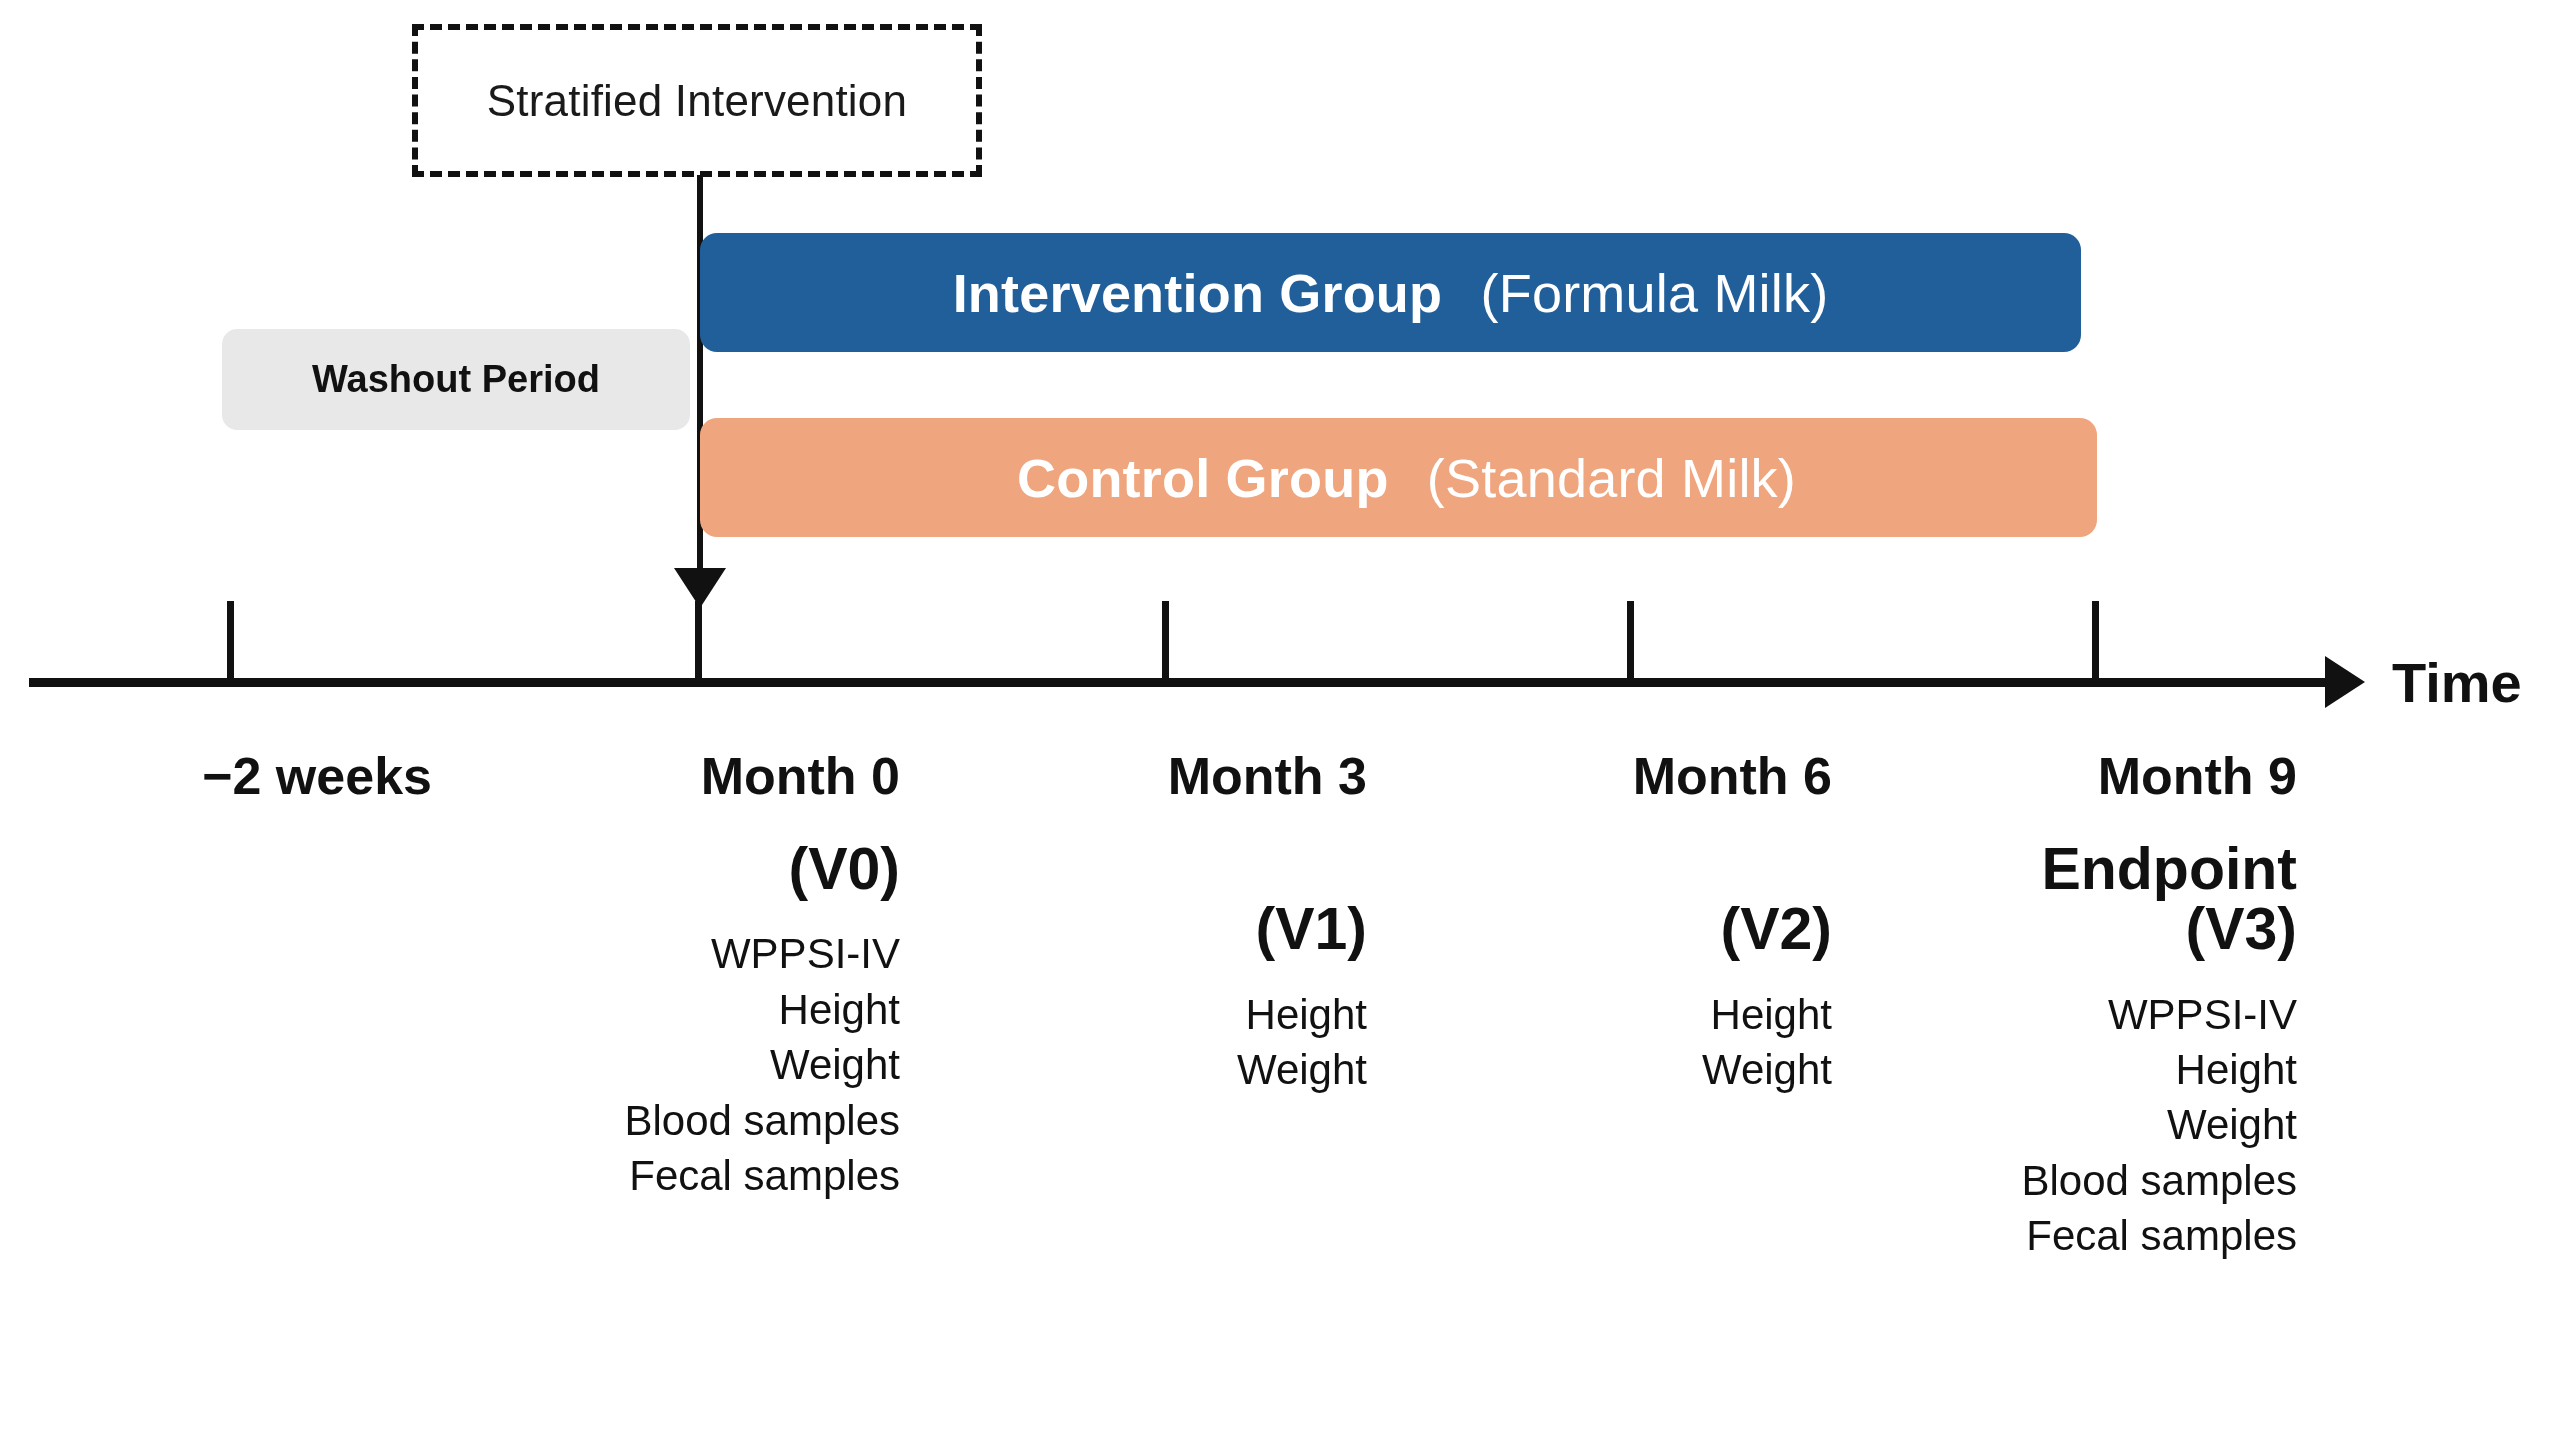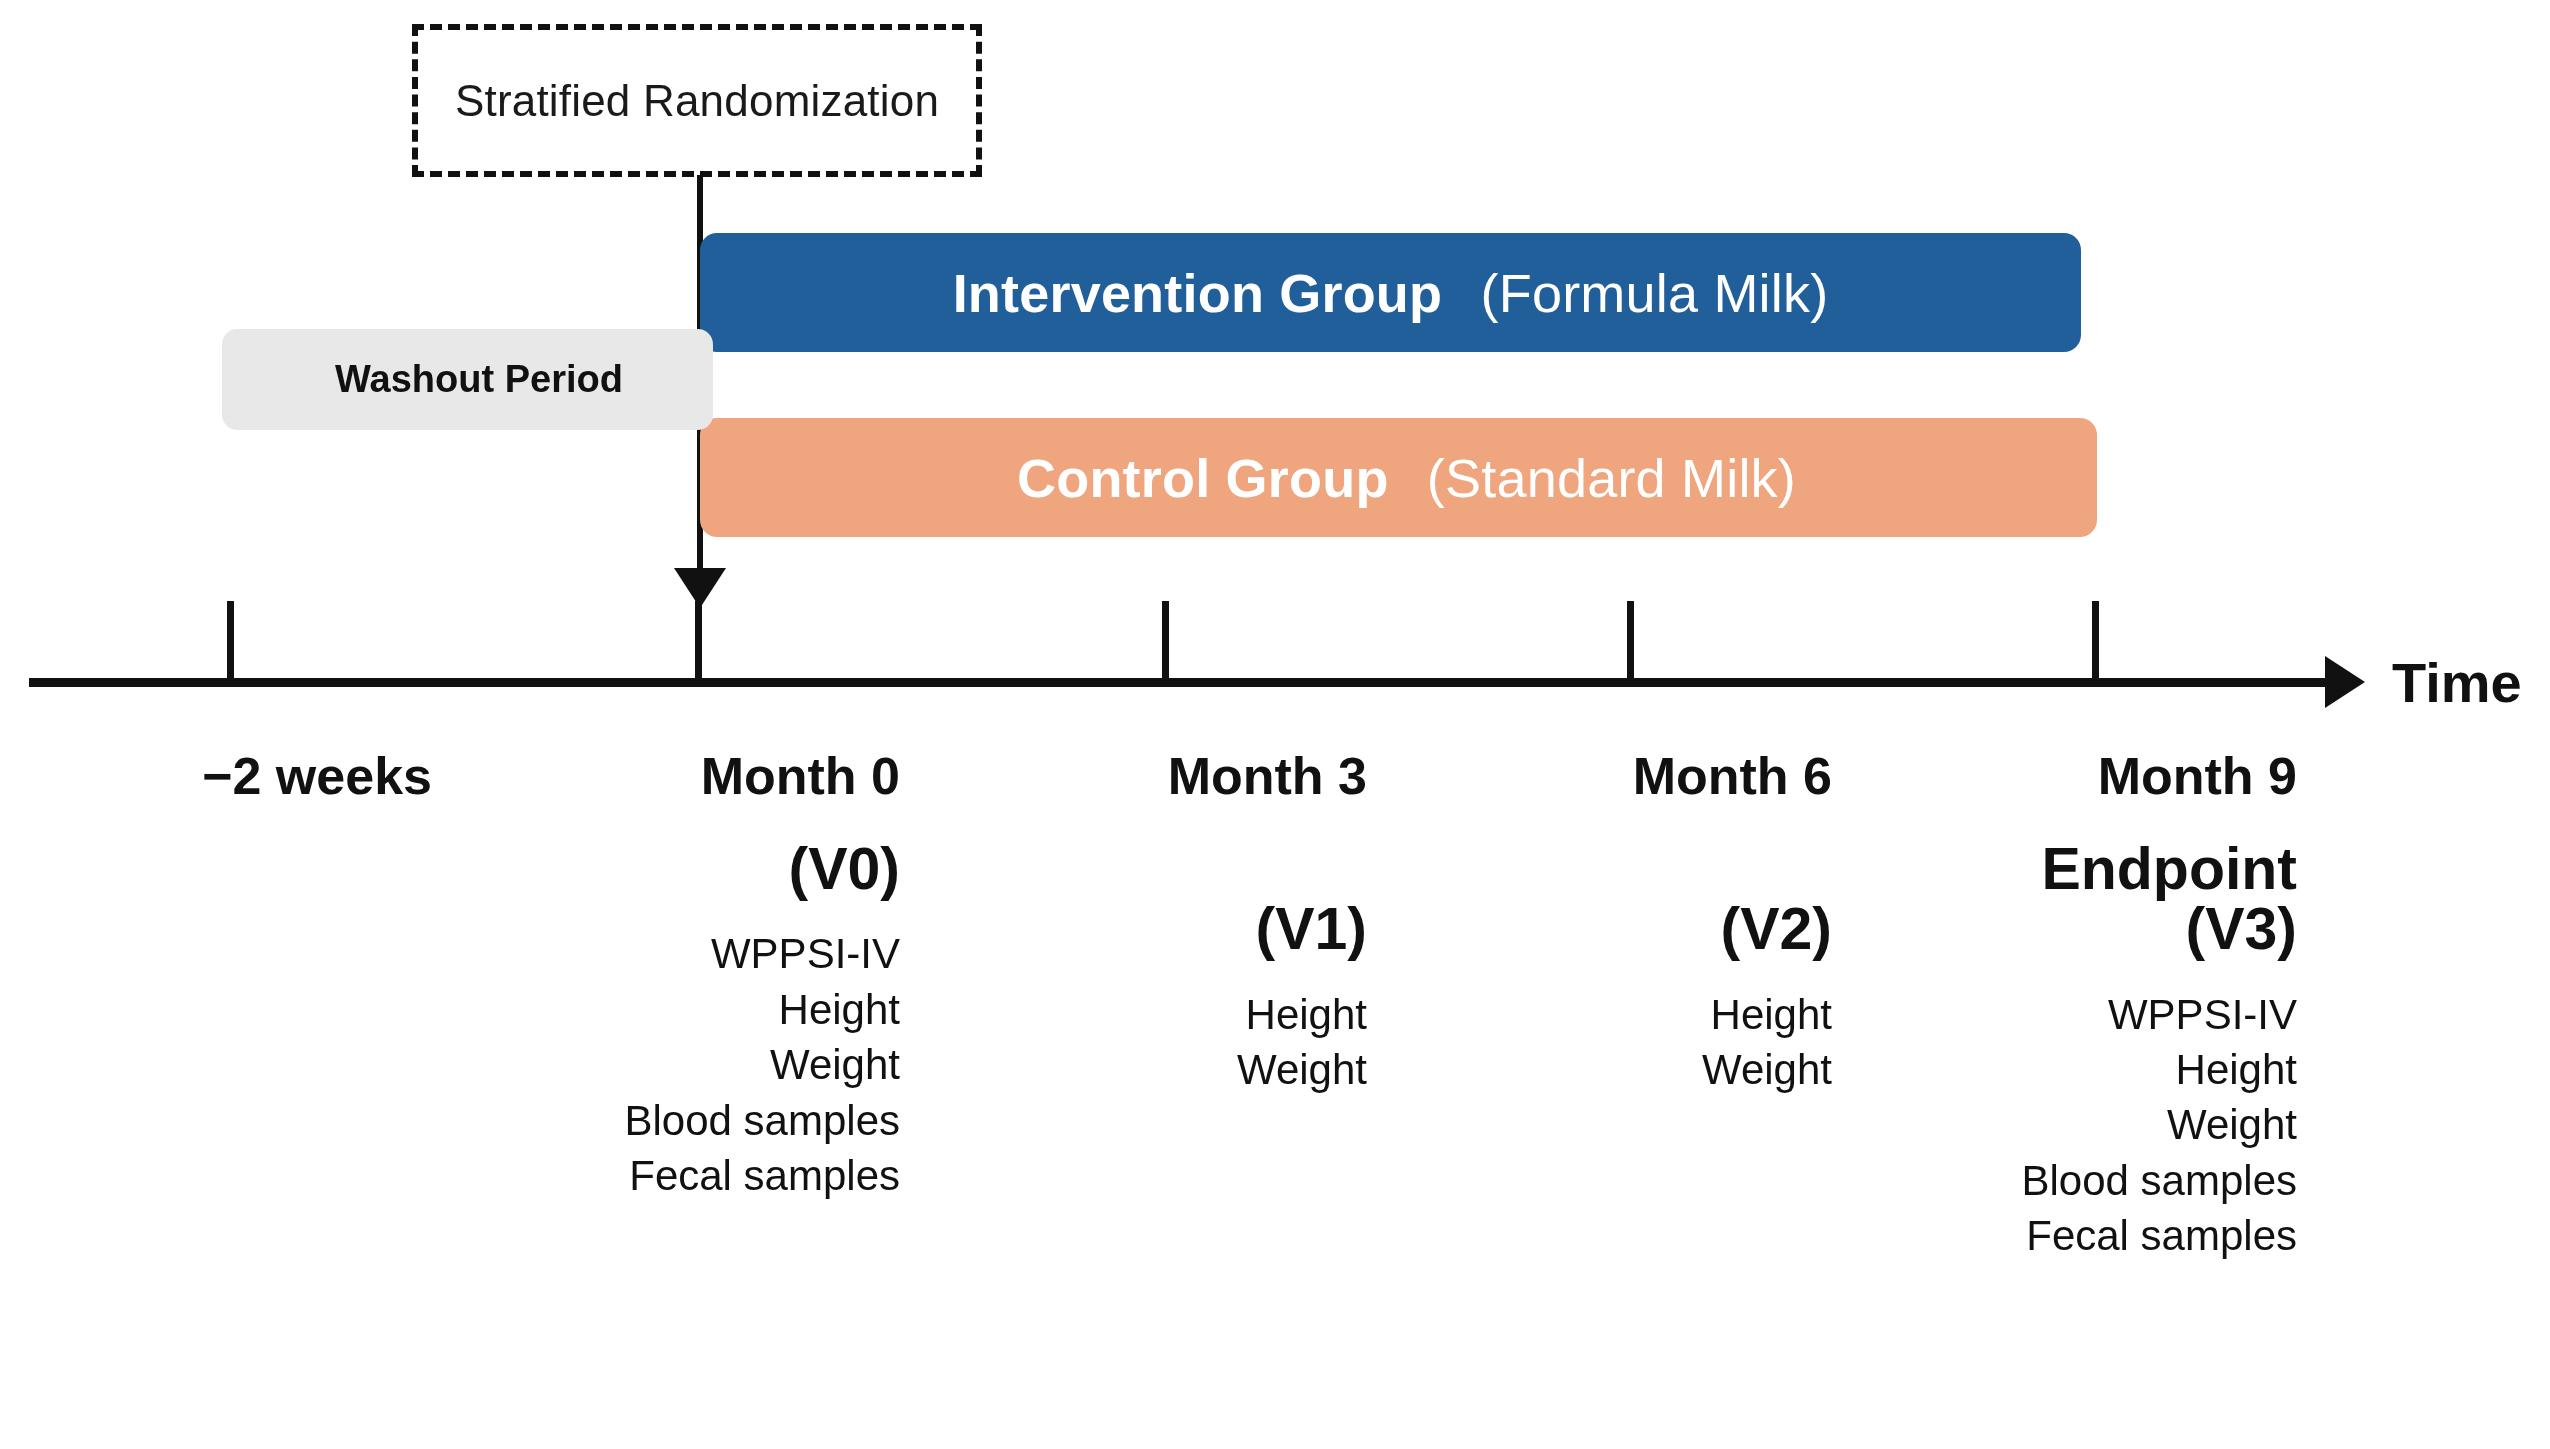--- a/index.html
+++ b/index.html
@@ -84,21 +84,20 @@
   
   .washout{
     position:absolute;
     left:222px; top:329px;
     width:468px; height:101px;
     background:#E8E8E8;
     border-radius:15.3px;
     display:flex;
     align-items:center;
     justify-content:center;
-    padding-left:23px;
   }
   .washout .washout-label{
     font-size:38px;
     font-weight:700;
     color:#111111;
     white-space:nowrap;
   }
 
   
   .axis-line{
@@ -161,21 +160,21 @@
   }
   .col .assessments .assessment-item{ display:block; white-space:nowrap; }
   .spacer-line{ display:block; visibility:hidden; }
 </style>
 </head>
 <body>
 
 <div id="stage">
 
   <div class="rand-box">
-    <span class="rand-label">Stratified Randomization</span>
+    <span class="rand-label">Stratified Intervention</span>
   </div>
 
   <div class="rand-arrow-line"></div>
   <div class="rand-arrow-head"></div>
 
   <div class="group-bar" id="intervention-bar">
     <span class="strong">Intervention Group</span>
     <span class="light">(Formula Milk)</span>
   </div>
 

